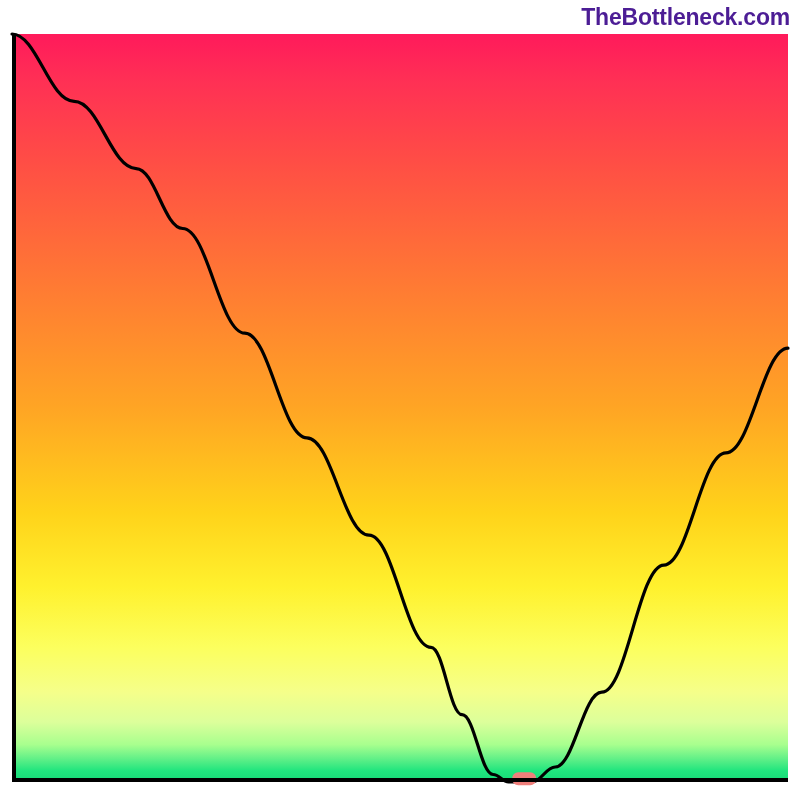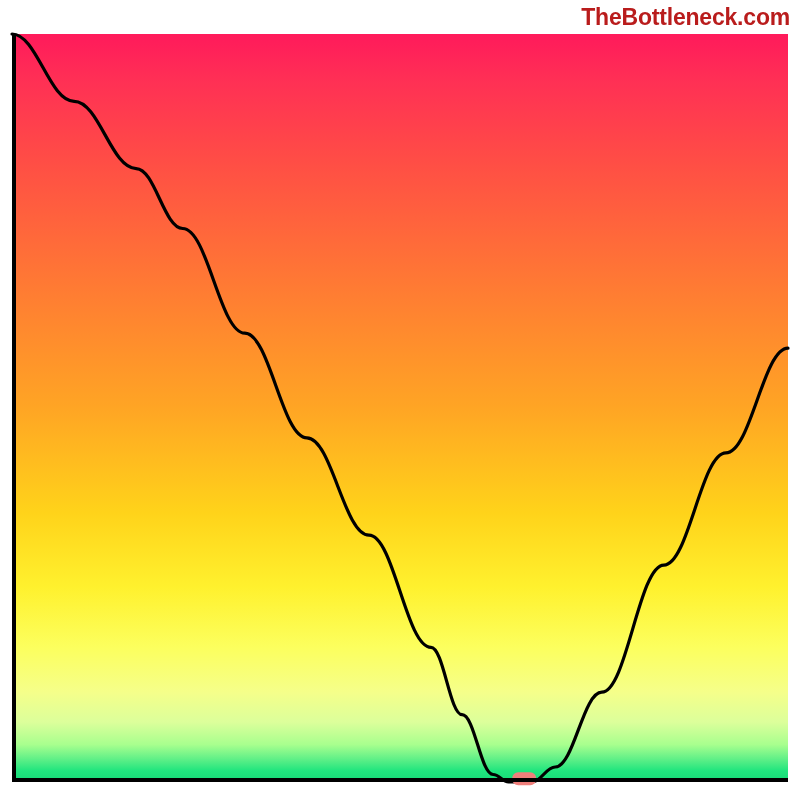--- a/index.html
+++ b/index.html
@@ -71,21 +71,21 @@
     fill: #ef7f7b;
     stroke: none;
   }
   .watermark {
     position: absolute;
     top: 4px;
     right: 10px;
     font-family: Arial, Helvetica, sans-serif;
     font-size: 23px;
     font-weight: 600;
-    color: #b91c1c;
+    color: #4c1d95;
     letter-spacing: -0.2px;
   }
 </style>
 </head>
 <body>
 
 <div class="chart-wrap">
 
   <div class="watermark">TheBottleneck.com</div>
 

